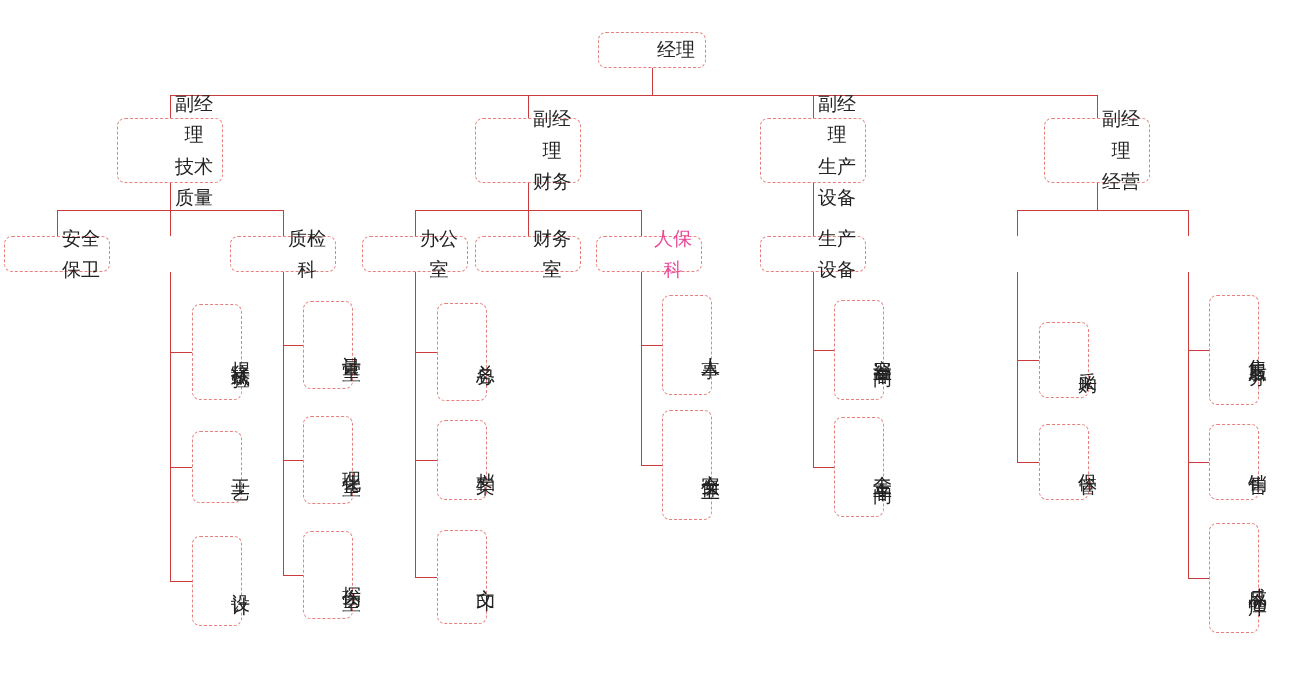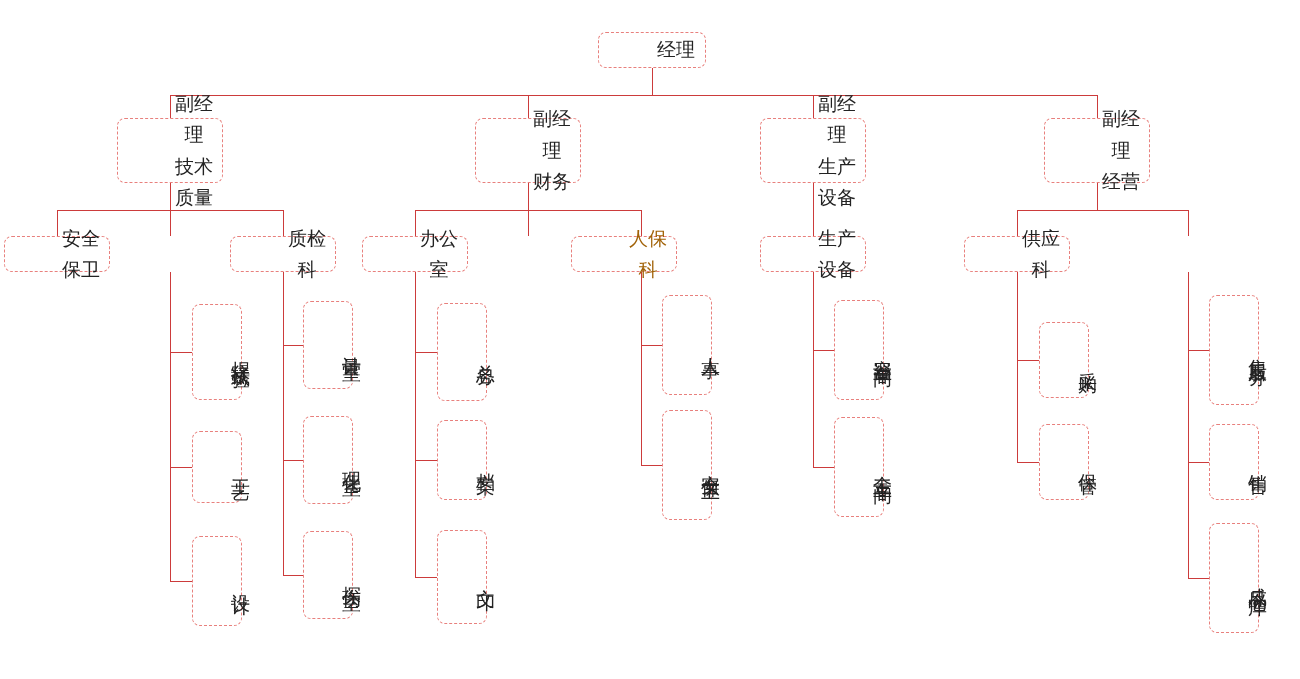--- a/index.html
+++ b/index.html
@@ -99,23 +99,23 @@
 技术质量</div>
     <div class="node" style="left: 475px; top: 118px; width: 106px; height: 65px; border-color: rgb(232, 128, 125); color: rgb(34, 34, 34);">副经理
 财务</div>
     <div class="node" style="left: 760px; top: 118px; width: 106px; height: 65px; border-color: rgb(232, 128, 125); color: rgb(34, 34, 34);">副经理
 生产设备</div>
     <div class="node" style="left: 1044px; top: 118px; width: 106px; height: 65px; border-color: rgb(232, 128, 125); color: rgb(34, 34, 34);">副经理
 经营</div>
     <div class="node" style="left: 4px; top: 236px; width: 106px; height: 36px; border-color: rgb(232, 128, 125); color: rgb(34, 34, 34);">安全保卫</div>
     <div class="node" style="left: 362px; top: 236px; width: 106px; height: 36px; border-color: rgb(232, 128, 125); color: rgb(34, 34, 34);">办公室</div>
     <div class="node" style="left: 230px; top: 236px; width: 106px; height: 36px; border-color: rgb(232, 128, 125); color: rgb(34, 34, 34);">质检科</div>
-    <div class="node" style="left: 571px; top: 236px; width: 106px; height: 36px; border-color: rgb(232, 128, 125); color: #a16207;">人保科</div>
+    <div class="node" style="left: 475px; top: 236px; width: 106px; height: 36px; border-color: rgb(232, 128, 125); color: rgb(34, 34, 34);">财务室</div>
+    <div class="node" style="left: 596px; top: 236px; width: 106px; height: 36px; border-color: rgb(232, 128, 125); color: #ec4899;">人保科</div>
     <div class="node" style="left: 760px; top: 236px; width: 106px; height: 36px; border-color: rgb(232, 128, 125); color: rgb(34, 34, 34);">生产设备</div>
-    <div class="node" style="left: 964px; top: 236px; width: 106px; height: 36px; border-color: rgb(232, 128, 125); color: rgb(34, 34, 34);">供应科</div>
     <div class="node vertical" style="left: 192px; top: 304px; width: 42px; height: 96px; border-color: rgb(232, 128, 125); color: rgb(34, 34, 34);">焊接试验</div>
     <div class="node vertical" style="left: 192px; top: 431px; width: 42px; height: 72px; border-color: rgb(232, 128, 125); color: rgb(34, 34, 34);">工艺</div>
     <div class="node vertical" style="left: 192px; top: 536px; width: 42px; height: 90px; border-color: rgb(232, 128, 125); color: rgb(34, 34, 34);">设计</div>
     <div class="node vertical" style="left: 303px; top: 301px; width: 42px; height: 88px; border-color: rgb(232, 128, 125); color: rgb(34, 34, 34);">计量室</div>
     <div class="node vertical" style="left: 303px; top: 416px; width: 42px; height: 88px; border-color: rgb(232, 128, 125); color: rgb(34, 34, 34);">理化室</div>
     <div class="node vertical" style="left: 303px; top: 531px; width: 42px; height: 88px; border-color: rgb(232, 128, 125); color: rgb(34, 34, 34);">探伤室</div>
     <div class="node vertical" style="left: 437px; top: 303px; width: 42px; height: 98px; border-color: rgb(232, 128, 125); color: rgb(34, 34, 34);">总务</div>
     <div class="node vertical" style="left: 437px; top: 420px; width: 42px; height: 80px; border-color: rgb(232, 128, 125); color: rgb(34, 34, 34);">档案</div>
     <div class="node vertical" style="left: 437px; top: 530px; width: 42px; height: 94px; border-color: rgb(232, 128, 125); color: rgb(34, 34, 34);">文印</div>
     <div class="node vertical" style="left: 662px; top: 295px; width: 42px; height: 100px; border-color: rgb(232, 128, 125); color: rgb(34, 34, 34);">人事</div>

